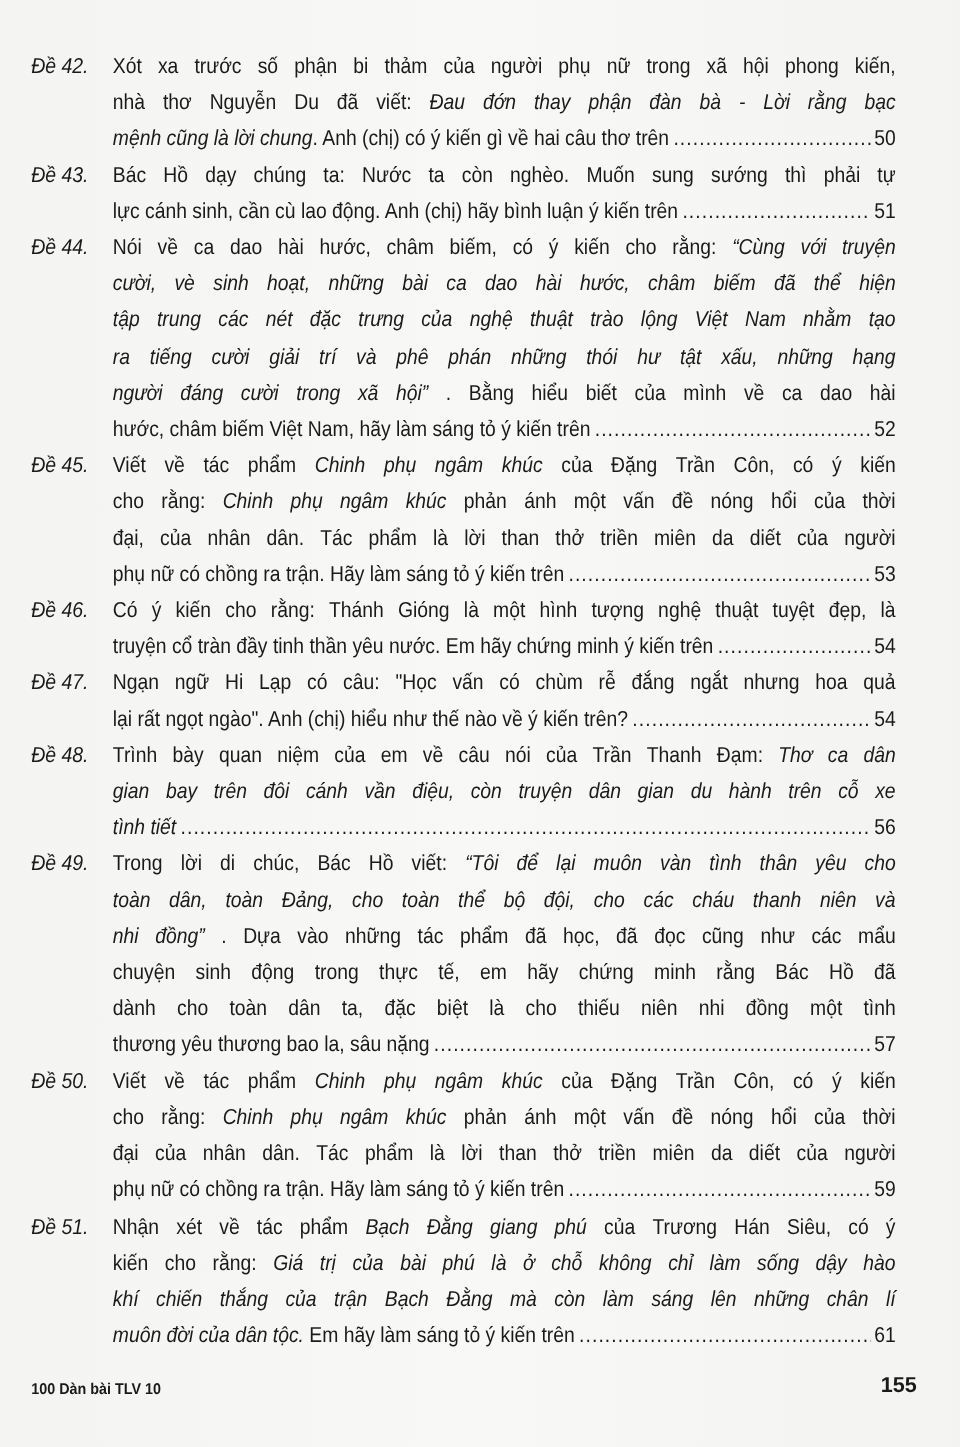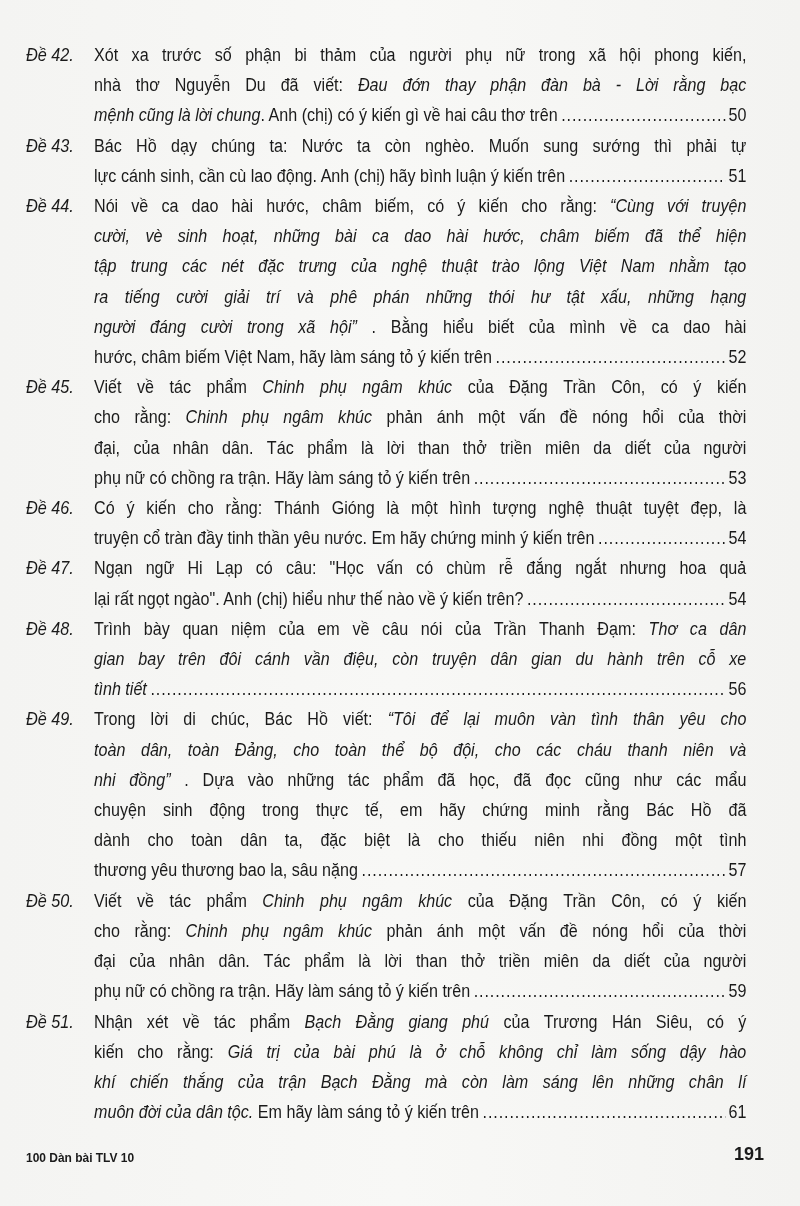--- a/index.html
+++ b/index.html
@@ -659,14 +659,14 @@
           </div>
           <div class="last body-text">
             <span><em>muôn đời của dân tộc.</em><span> Em hãy làm sáng tỏ ý kiến trên </span></span>
             <span class="dots"></span>
             <span class="pg">61</span>
           </div>
         </div>
       </div>
     </div>
   <div class="footer-left">100 Dàn bài TLV 10</div>
-  <div class="footer-right">191</div>
+  <div class="footer-right">155</div>
 </div>
 
 </body></html>

